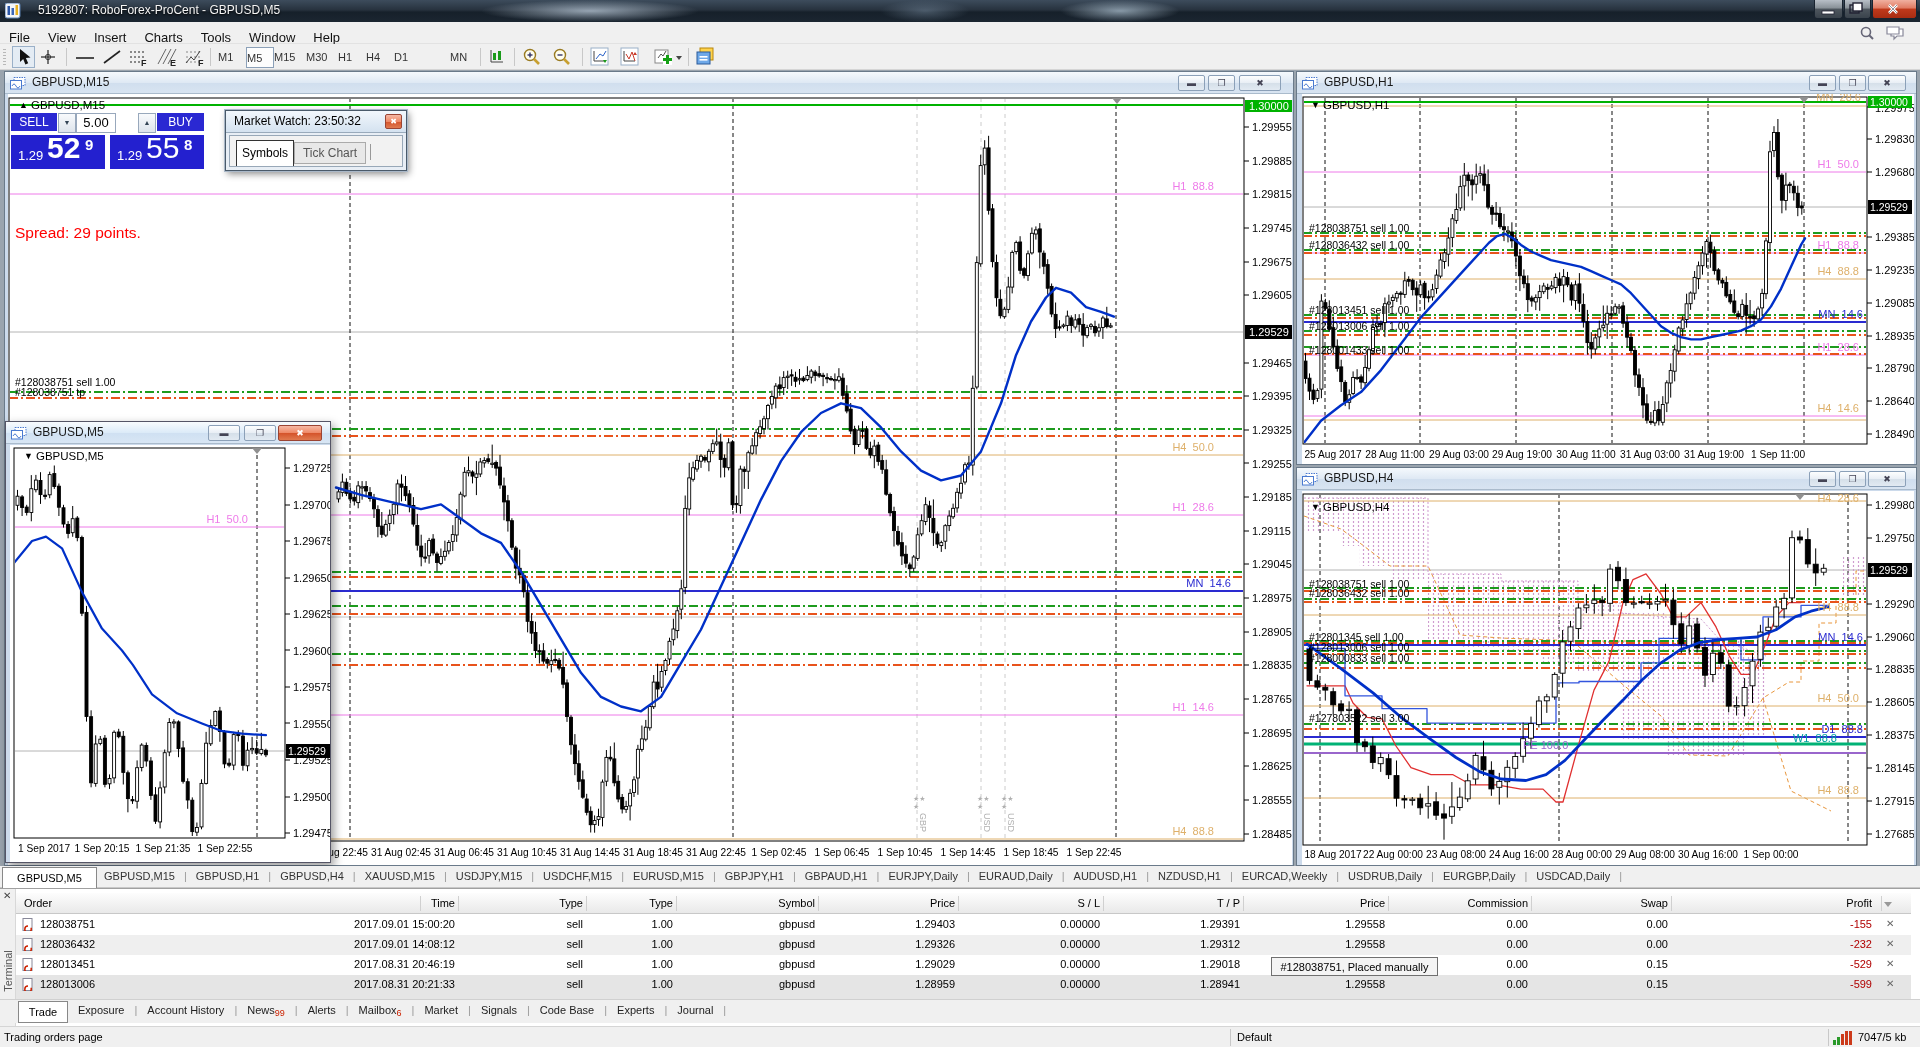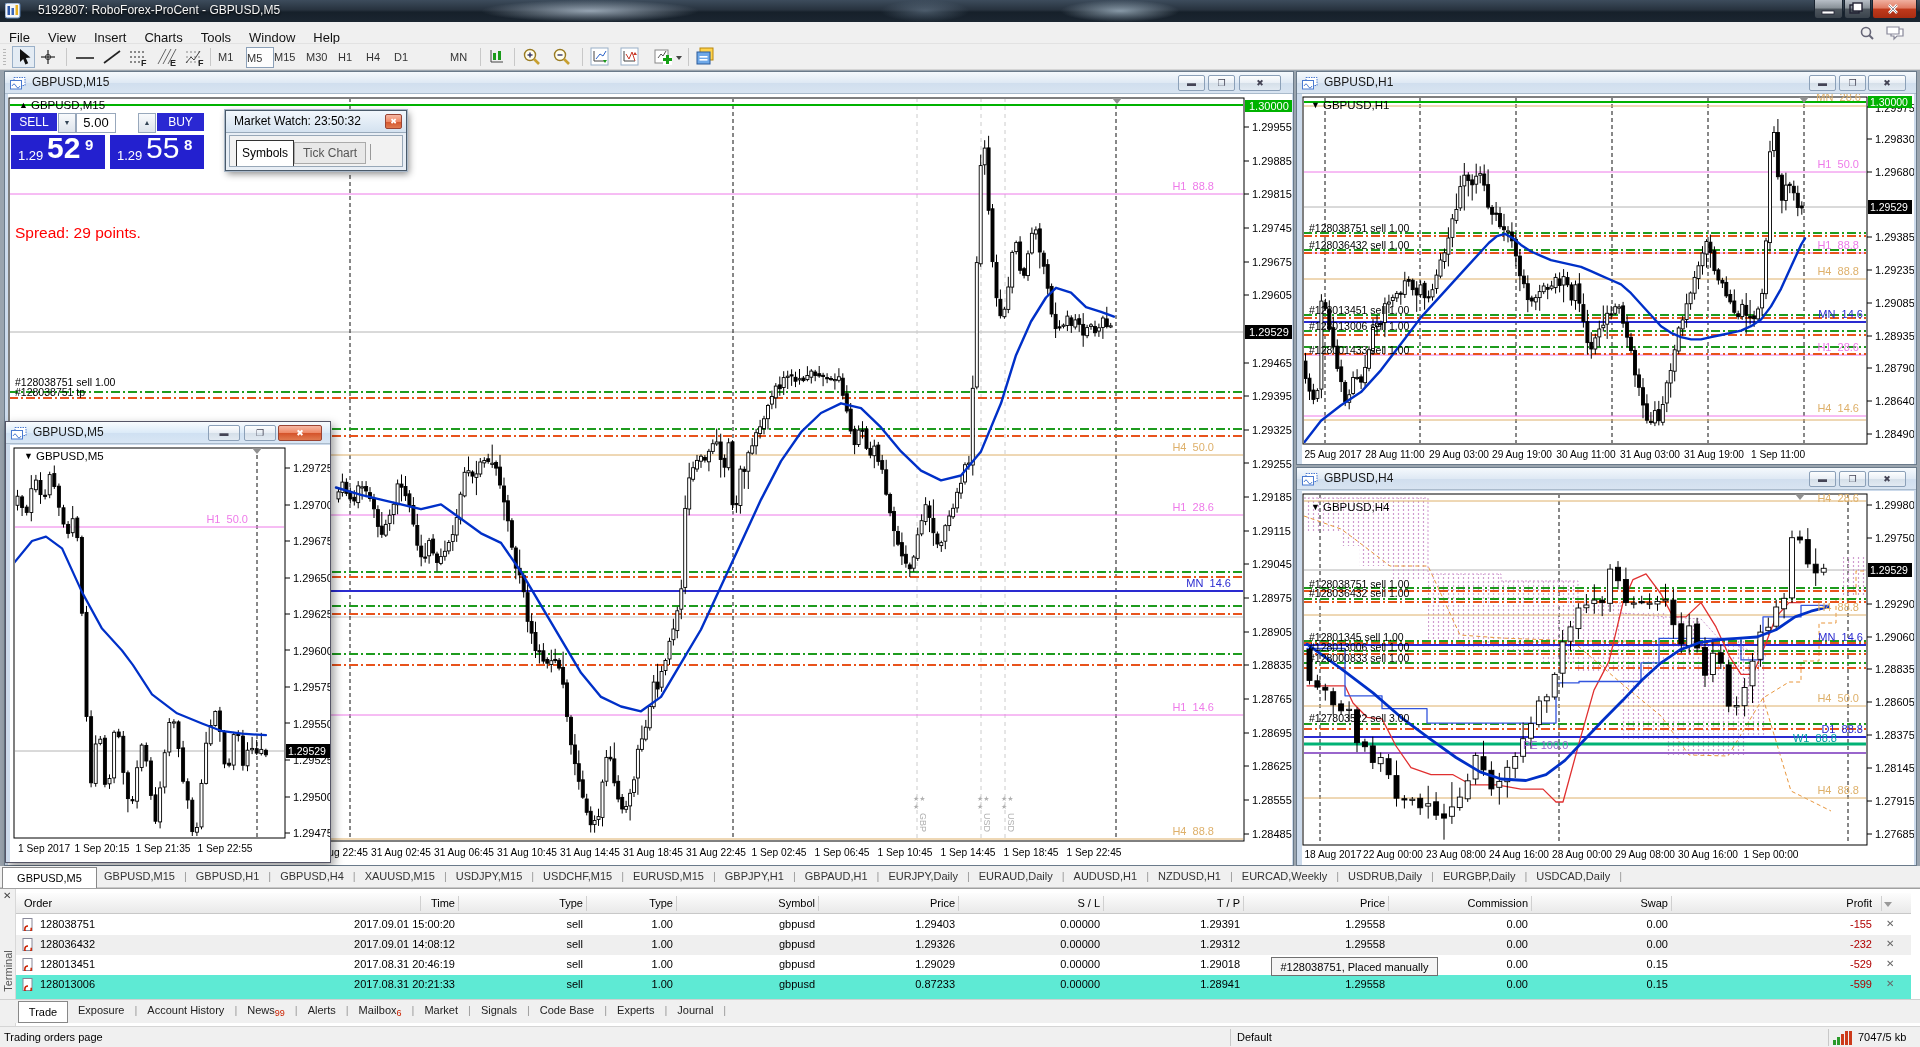--- a/index.html
+++ b/index.html
@@ -1572,31 +1572,31 @@
       <div class="abs" style="left:527px;top:3px;width:130px;text-align:right;font-size:11px;color:#000">1.00</div>
       <div class="abs" style="left:669px;top:3px;width:130px;text-align:right;font-size:11px;color:#000">gbpusd</div>
       <div class="abs" style="left:809px;top:3px;width:130px;text-align:right;font-size:11px;color:#000">1.29029</div>
       <div class="abs" style="left:954px;top:3px;width:130px;text-align:right;font-size:11px;color:#000">0.00000</div>
       <div class="abs" style="left:1094px;top:3px;width:130px;text-align:right;font-size:11px;color:#000">1.29018</div>
       <div class="abs" style="left:1382px;top:3px;width:130px;text-align:right;font-size:11px;color:#000">0.00</div>
       <div class="abs" style="left:1522px;top:3px;width:130px;text-align:right;font-size:11px;color:#000">0.15</div>
       <div class="abs" style="left:1726px;top:3px;width:130px;text-align:right;font-size:11px;color:#b00000">-529</div>
       <div class="abs" style="left:1870px;top:3px;font-size:10px;color:#666">✕</div>
     </div>
-    <div class="abs" style="left:16px;top:86px;width:1895px;height:36px;background:#5eead4">
+    <div class="abs" style="left:16px;top:86px;width:1895px;height:36px;background:#e5e5e5">
       <svg class="abs" style="left:6px;top:3px" width="13" height="13" viewBox="0 0 13 13">
         <rect x="1" y="0.5" width="9" height="12" fill="#fff" stroke="#889"></rect>
         <path d="M6,8 a3.2,3.2 0 1,0 3.2,3.2 l0,-1.4" fill="none" stroke="#cc2200" stroke-width="1.5"></path>
       </svg>
       <div class="abs" style="left:24px;top:3px;font-size:11px;color:#000">128013006</div>
       <div class="abs" style="left:309px;top:3px;width:130px;text-align:right;font-size:11px;color:#000">2017.08.31 20:21:33</div>
       <div class="abs" style="left:437px;top:3px;width:130px;text-align:right;font-size:11px;color:#000">sell</div>
       <div class="abs" style="left:527px;top:3px;width:130px;text-align:right;font-size:11px;color:#000">1.00</div>
       <div class="abs" style="left:669px;top:3px;width:130px;text-align:right;font-size:11px;color:#000">gbpusd</div>
-      <div class="abs" style="left:809px;top:3px;width:130px;text-align:right;font-size:11px;color:#000">0.87233</div>
+      <div class="abs" style="left:809px;top:3px;width:130px;text-align:right;font-size:11px;color:#000">1.28959</div>
       <div class="abs" style="left:954px;top:3px;width:130px;text-align:right;font-size:11px;color:#000">0.00000</div>
       <div class="abs" style="left:1094px;top:3px;width:130px;text-align:right;font-size:11px;color:#000">1.28941</div>
       <div class="abs" style="left:1239px;top:3px;width:130px;text-align:right;font-size:11px;color:#000">1.29558</div>
       <div class="abs" style="left:1382px;top:3px;width:130px;text-align:right;font-size:11px;color:#000">0.00</div>
       <div class="abs" style="left:1522px;top:3px;width:130px;text-align:right;font-size:11px;color:#000">0.15</div>
       <div class="abs" style="left:1726px;top:3px;width:130px;text-align:right;font-size:11px;color:#b00000">-599</div>
       <div class="abs" style="left:1870px;top:3px;font-size:10px;color:#666">✕</div>
     </div>
     <div class="abs" style="left:1271px;top:68px;width:167px;height:19px;background:#f4f4f4;border:1px solid #707070;font-size:11px;line-height:18px;text-align:center;z-index:5">#128038751, Placed manually</div>
     <div class="abs" style="left:0;top:110px;width:1920px;height:24px;background:#f0f0f0;border-top:1px solid #d0d0d0">

